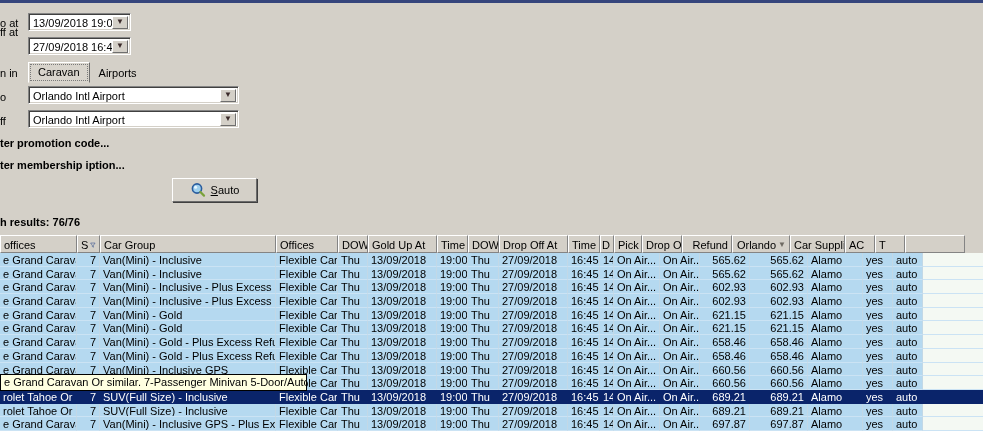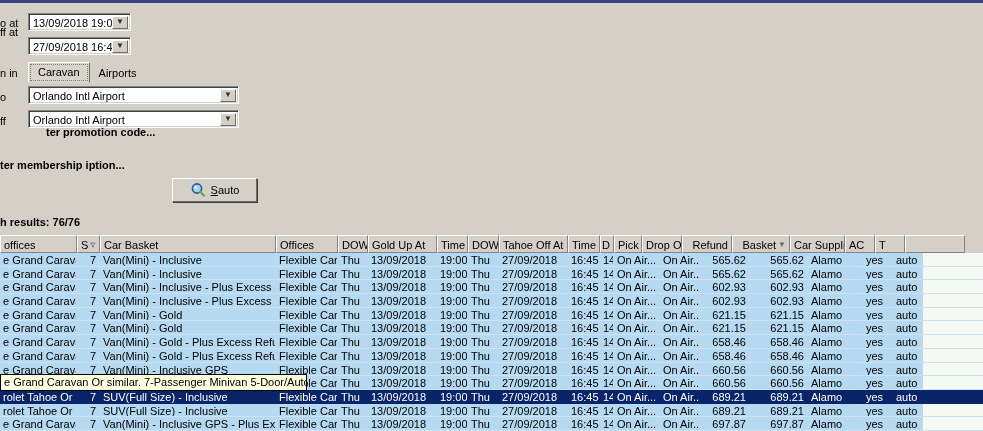--- a/index.html
+++ b/index.html
@@ -68,21 +68,21 @@
   <span class="txt">Orlando Intl Airport</span>
   <span class="combo-btn">▼</span>
 </div>
 
 <span class="lbl" style="top:115px;">ff</span>
 <div class="field sunken" style="left:28px; top:110px; width:211px; height:18px;">
   <span class="txt">Orlando Intl Airport</span>
   <span class="combo-btn">▼</span>
 </div>
 
-<span class="blbl" style="top:126px;margin-left:46px;">ter promotion code...</span>
+<span class="blbl" style="top:137px;">ter promotion code...</span>
 <span class="blbl" style="top:159px;">ter membership iption...</span>
 
 <div class="btn" style="left:172px; top:178px; width:85px; height:24px;">
   <svg class="mag" width="16" height="16" viewBox="0 0 16 16">
     <circle cx="7" cy="6.5" r="4.6" fill="#9fd0ee" stroke="#2a5d9e" stroke-width="1.6"></circle>
     <circle cx="5.6" cy="5.2" r="1.5" fill="#e8f6ff"></circle>
     <line x1="10.4" y1="10" x2="14" y2="13.6" stroke="#7aa23a" stroke-width="2.2" stroke-linecap="round"></line>
   </svg>
   <span><u>S</u><span>auto</span></span>
 </div>
@@ -94,57 +94,57 @@
       <div class="hcell" style="width: 77px;">
         <span>offices</span>
       </div>
       <div class="hcell" style="width: 23px;">
         <span>S</span>
         <svg width="10" height="10" viewBox="0 0 10 10" class="funnel">
           <path d="M1 1.5 H9 L6 5.5 V9 L4 7.5 V5.5 Z" fill="none" stroke="#33518c" stroke-width="1"></path>
         </svg>
       </div>
       <div class="hcell" style="width: 176px;">
-        <span>Car Basket</span>
+        <span>Car Group</span>
       </div>
       <div class="hcell" style="width: 62px;">
         <span>Offices</span>
       </div>
       <div class="hcell" style="width: 30px;">
         <span>DOW</span>
       </div>
       <div class="hcell" style="width: 69px;">
         <span>Gold Up At</span>
       </div>
       <div class="hcell" style="width: 31px;">
         <span>Time</span>
       </div>
       <div class="hcell" style="width: 31px;">
         <span>DOW</span>
       </div>
       <div class="hcell" style="width: 69px;">
-        <span>Tahoe Off At</span>
+        <span>Drop Off At</span>
       </div>
       <div class="hcell" style="width: 32px;">
         <span>Time</span>
       </div>
       <div class="hcell r" style="width: 14px;">
         <span>D</span>
       </div>
       <div class="hcell" style="width: 28px;">
         <span>Pick Up</span>
       </div>
       <div class="hcell" style="width: 40px;">
         <span>Drop Off</span>
       </div>
       <div class="hcell r" style="width: 50px;">
         <span>Refund</span>
       </div>
       <div class="hcell r" style="width: 58px;">
-        <span>Basket</span>
+        <span>Orlando</span>
         <span class="sortglyph">▼</span>
       </div>
       <div class="hcell" style="width: 55px;">
         <span>Car Supplier</span>
       </div>
       <div class="hcell" style="width: 30px;">
         <span>AC</span>
       </div>
       <div class="hcell" style="width: 30px;">
         <span>T</span>

